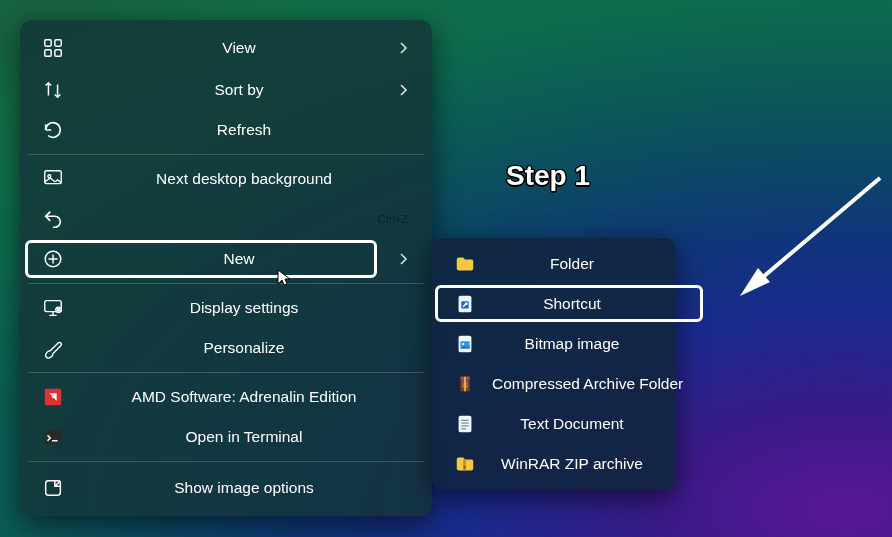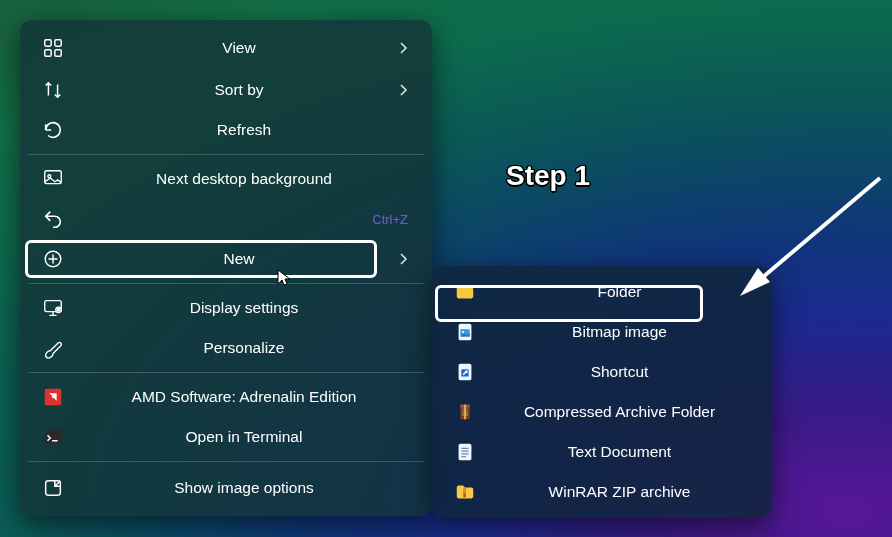--- a/index.html
+++ b/index.html
@@ -10,33 +10,33 @@
         #0b4865 54%, #0b5a56 66%, #0d6a4e 78%, #126f47 90%, #17623f 100%);
     }
     .menu {
       position:absolute; border-radius:12px; padding:6px 0;
       background: rgba(20,52,56,0.82);
       backdrop-filter: blur(12px);
       box-shadow: 0 8px 28px rgba(0,0,0,0.55);
       color:#fff; font-size:15.5px;
     }
     .primary { left:20px; top:20px; width:412px; }
-    .secondary { left:432px; top:238px; width:339px; background: rgba(16,38,62,0.88); margin-top: 28px; }
+    .secondary { left:432px; top:238px; width:244px; background: rgba(16,38,62,0.88); }
     .item {
       position:relative; display:flex; align-items:center;
       height:40px; padding:0 18px 0 14px; margin:0 6px; border-radius:6px;
       cursor:default;
     }
     .item.tall { height:44px; }
     .icon-slot {
       width:26px; height:26px; flex:0 0 26px; margin-right:14px;
       display:flex; align-items:center; justify-content:center;
     }
     .label { flex:1 1 auto; white-space:nowrap; color:#fff;text-align:center; }
-    .accel { font-size:13px; color:#8b5cf6; opacity:.85; margin-left:auto; }
+    .accel { font-size:11px; color:#0f172a; opacity:.85; margin-left:auto; }
     .chev  { margin-left:auto; opacity:.85; font-size:13px; }
     .sep { height:1px; margin:4px 8px; background:rgba(255,255,255,0.18); }
     .box-highlight {
       position:absolute; border:3px solid #fff; border-radius:6px; pointer-events:none;
     }
     .cursor {
       position:absolute; left:277px; top:269px; width:14px; height:18px; pointer-events:none;
     }
     .annotation {
       position:absolute; left:506px; top:160px; color:#fff; font-size:28px; font-weight:600;
@@ -191,36 +191,36 @@
       <svg viewBox="0 0 24 24">
           <path d="M3 7a2 2 0 0 1 2-2h5l2 2h7a2 2 0 0 1 2 2v8a2 2 0 0 1-2 2H5a2 2 0 0 1-2-2z" fill="#f6c945"></path>
         </svg>
     </span>
     <span class="label">Folder</span>
   </div>
   <div class="item">
     <span class="icon-slot">
       <svg viewBox="0 0 24 24">
           <rect x="5" y="3" width="14" height="18" rx="2" fill="#eef6ff"></rect>
+      <rect x="8" y="9" width="8" height="8" rx="1" fill="#1769d6"></rect>
+      <path d="M10 15l4-4M12 11h2v2" stroke="#fff" stroke-width="1.5" fill="none"></path>
+        </svg>
+    </span>
+    <span class="label">Shortcut</span>
+  </div>
+  <div class="item">
+    <span class="icon-slot">
+      <svg viewBox="0 0 24 24">
+          <rect x="5" y="3" width="14" height="18" rx="2" fill="#eef6ff"></rect>
       <rect x="7" y="9" width="10" height="8" fill="#3596e8"></rect>
           <circle cx="10" cy="12" r="1.2" fill="#fff"></circle>
       <path d="M7 17l4-3 3 2 3-3v4z" fill="#1e6fc0"></path>
         </svg>
     </span>
     <span class="label">Bitmap image</span>
-  </div>
-  <div class="item">
-    <span class="icon-slot">
-      <svg viewBox="0 0 24 24">
-          <rect x="5" y="3" width="14" height="18" rx="2" fill="#eef6ff"></rect>
-      <rect x="8" y="9" width="8" height="8" rx="1" fill="#1769d6"></rect>
-      <path d="M10 15l4-4M12 11h2v2" stroke="#fff" stroke-width="1.5" fill="none"></path>
-        </svg>
-    </span>
-    <span class="label">Shortcut</span>
   </div>
   <div class="item">
     <span class="icon-slot">
       <svg viewBox="0 0 24 24">
         <rect x="7" y="4" width="10" height="16" rx="1" fill="#8a3b1e"></rect>
         <rect x="7" y="4" width="10" height="3" fill="#b5542a"></rect>
         <rect x="9" y="7" width="6" height="3" fill="#3366cc"></rect>
         <rect x="9" y="10" width="6" height="3" fill="#d94444"></rect>
         <rect x="9" y="13" width="6" height="3" fill="#33aa55"></rect>
         <rect x="11" y="4" width="2" height="16" fill="#e8b04a"></rect>

